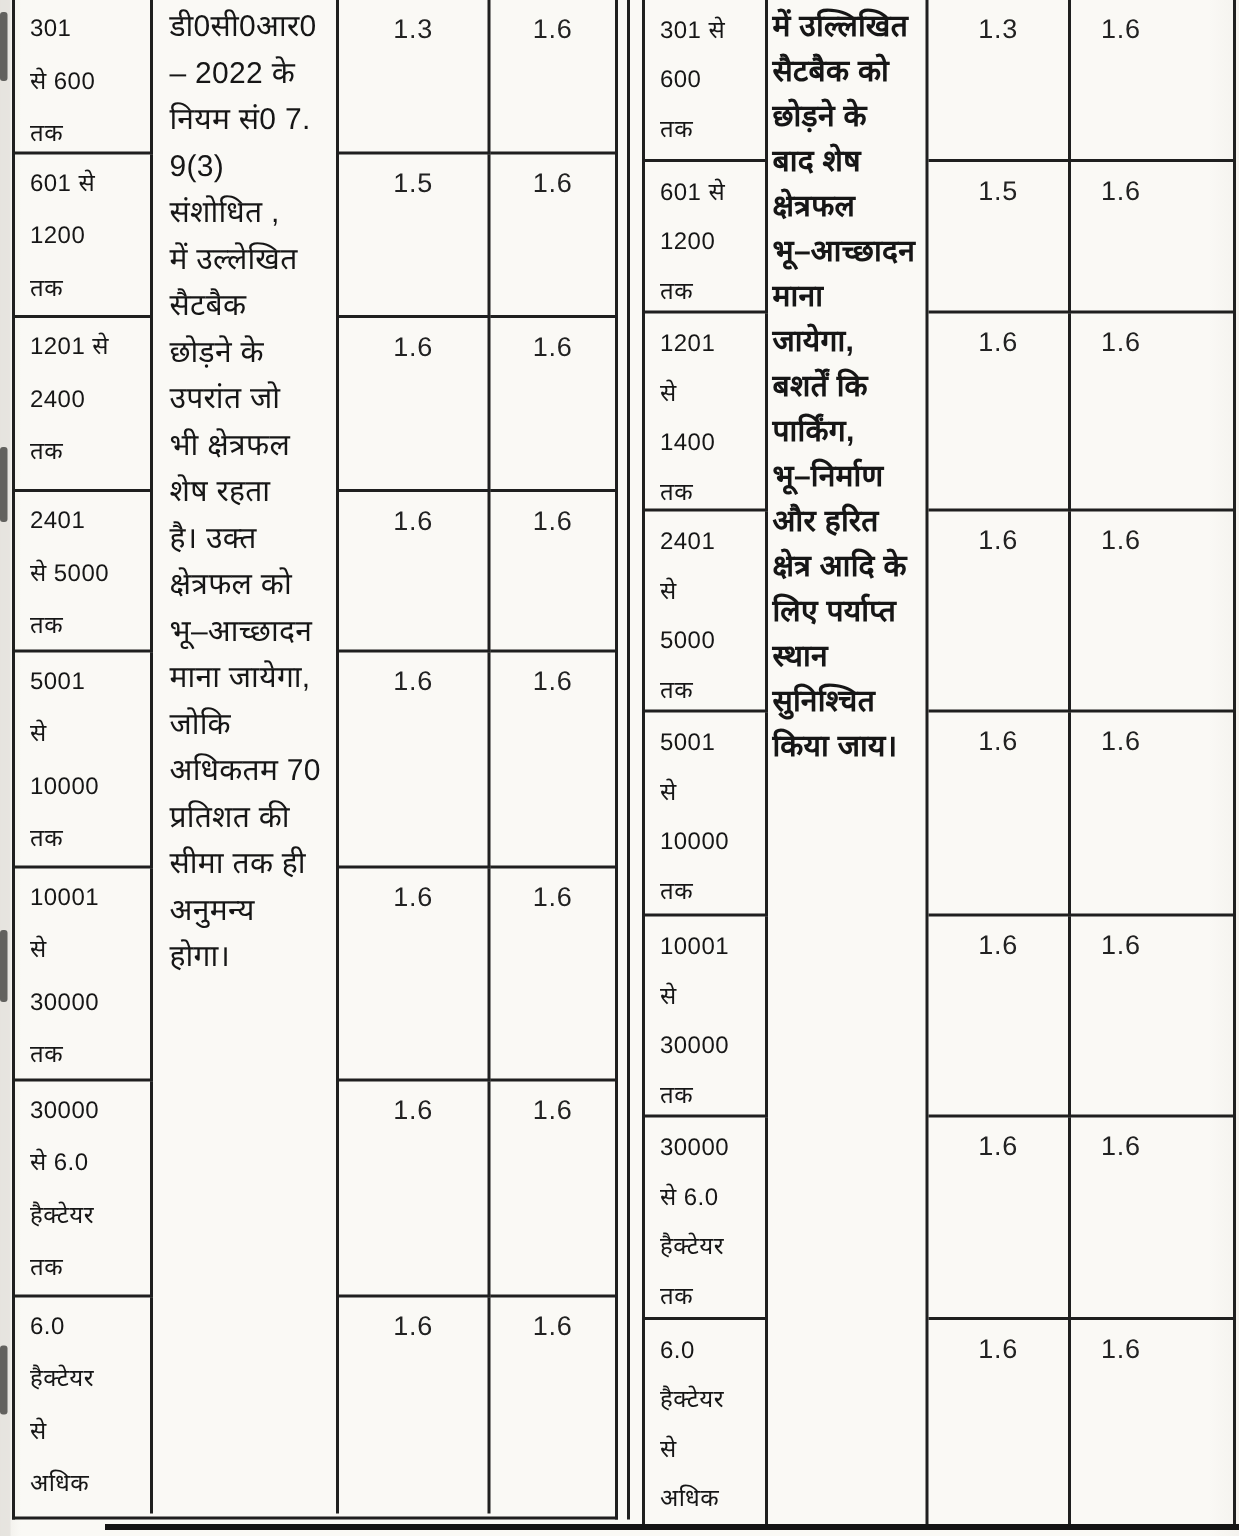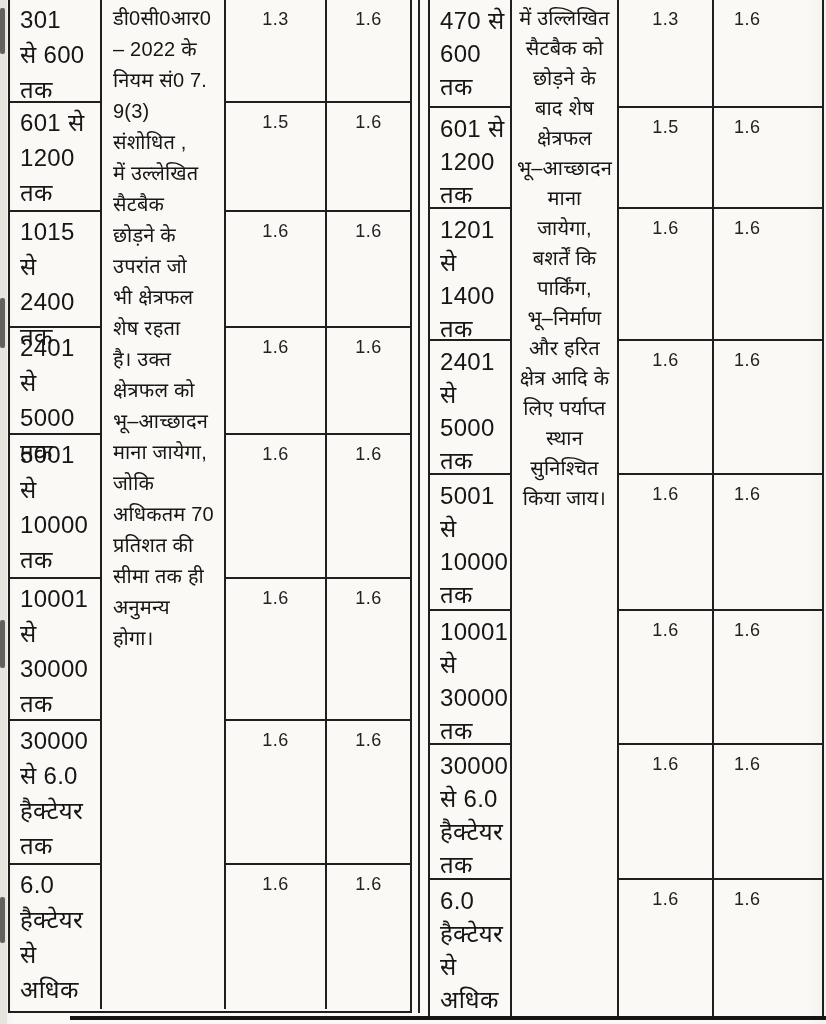--- a/index.html
+++ b/index.html
@@ -36,35 +36,35 @@
     grid-template-rows:108px 101px 132px 134px 136px 134px 135px 136px;
   }
   .cell{
     box-sizing:border-box;
     border-right:2px solid var(--line);
     border-bottom:2px solid var(--line);
   }
   .cell.last-row{border-bottom:none;}
   .cell.last-col{border-right:none;}
   .range{
-    font-size:24px;line-height:35px;
+    font-size:16px;line-height:35px;
     padding:2px 4px 0 10px;
     white-space:pre-line;
     letter-spacing:0.3px;
   }
   #right-table .range{line-height:33px;padding-top:4px;}
   .note{
     border-bottom:none;
     font-size:20px;line-height:31px;
     padding:3px 6px 0 11px;
     white-space:pre-line;
     letter-spacing:0.2px;
   }
   #right-table .note{
-    text-align:center;line-height:30px;padding:3px 3px 0 3px;
+    line-height:30px;padding:3px 3px 0 3px;font-weight:bold;
   }
   .val{
     font-size:18px;color:var(--num);
     padding-top:9px;text-align:center;
     letter-spacing:0.5px;
   }
   #right-table .val.v2{text-align:left;padding-left:20px;}
   
   .edge-strip{position:absolute;left:0;top:0;width:7px;height:1024px;background:#e3e1dc;opacity:.8;}
   .edge-mark{position:absolute;left:0;width:5px;background:#4a4a48;border-radius:2px;opacity:.85;}
@@ -110,21 +110,21 @@
 तक</div>
     <div class="cell val v1" style="grid-column:3;grid-row:1;">1.3</div>
     <div class="cell val v2 last-col" style="grid-column:4;grid-row:1;">1.6</div>
 
     <div class="cell range" style="grid-column:1;grid-row:2;">601 से
 1200
 तक</div>
     <div class="cell val v1" style="grid-column:3;grid-row:2;">1.5</div>
     <div class="cell val v2 last-col" style="grid-column:4;grid-row:2;">1.6</div>
 
-    <div class="cell range" style="grid-column:1;grid-row:3;">1015 से
+    <div class="cell range" style="grid-column:1;grid-row:3;">1201 से
 2400
 तक</div>
     <div class="cell val v1" style="grid-column:3;grid-row:3;">1.6</div>
     <div class="cell val v2 last-col" style="grid-column:4;grid-row:3;">1.6</div>
 
     <div class="cell range" style="grid-column:1;grid-row:4;">2401
 से 5000
 तक</div>
     <div class="cell val v1" style="grid-column:3;grid-row:4;">1.6</div>
     <div class="cell val v2 last-col" style="grid-column:4;grid-row:4;">1.6</div>
@@ -172,21 +172,21 @@
 बशर्तें कि
 पार्किंग,
 भू–निर्माण
 और हरित
 क्षेत्र आदि के
 लिए पर्याप्त
 स्थान
 सुनिश्चित
 किया जाय।</div>
 
-    <div class="cell range" style="grid-column:1;grid-row:1;">470 से
+    <div class="cell range" style="grid-column:1;grid-row:1;">301 से
 600
 तक</div>
     <div class="cell val v1" style="grid-column:3;grid-row:1;">1.3</div>
     <div class="cell val v2 last-col" style="grid-column:4;grid-row:1;">1.6</div>
 
     <div class="cell range" style="grid-column:1;grid-row:2;">601 से
 1200
 तक</div>
     <div class="cell val v1" style="grid-column:3;grid-row:2;">1.5</div>
     <div class="cell val v2 last-col" style="grid-column:4;grid-row:2;">1.6</div>

